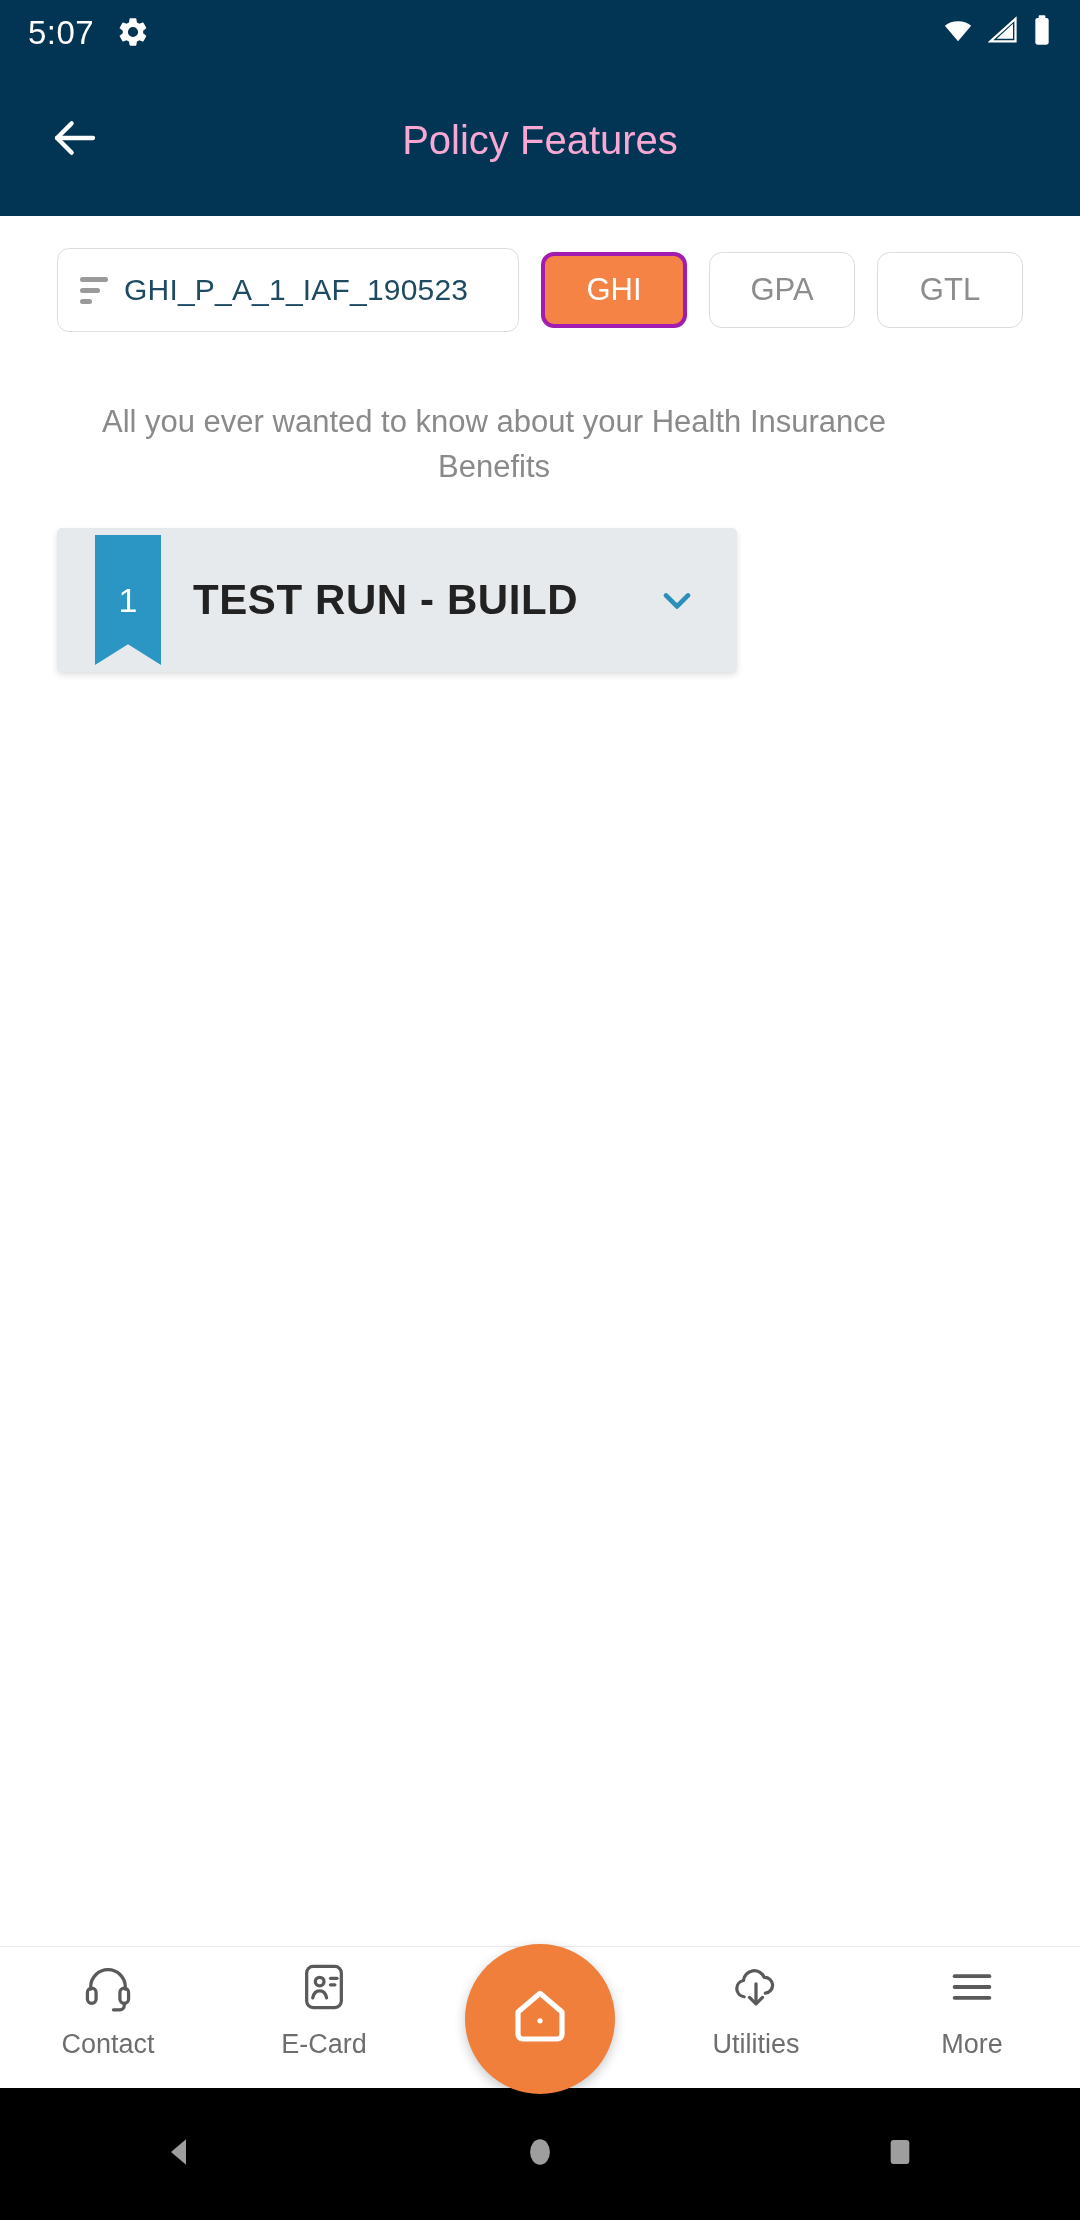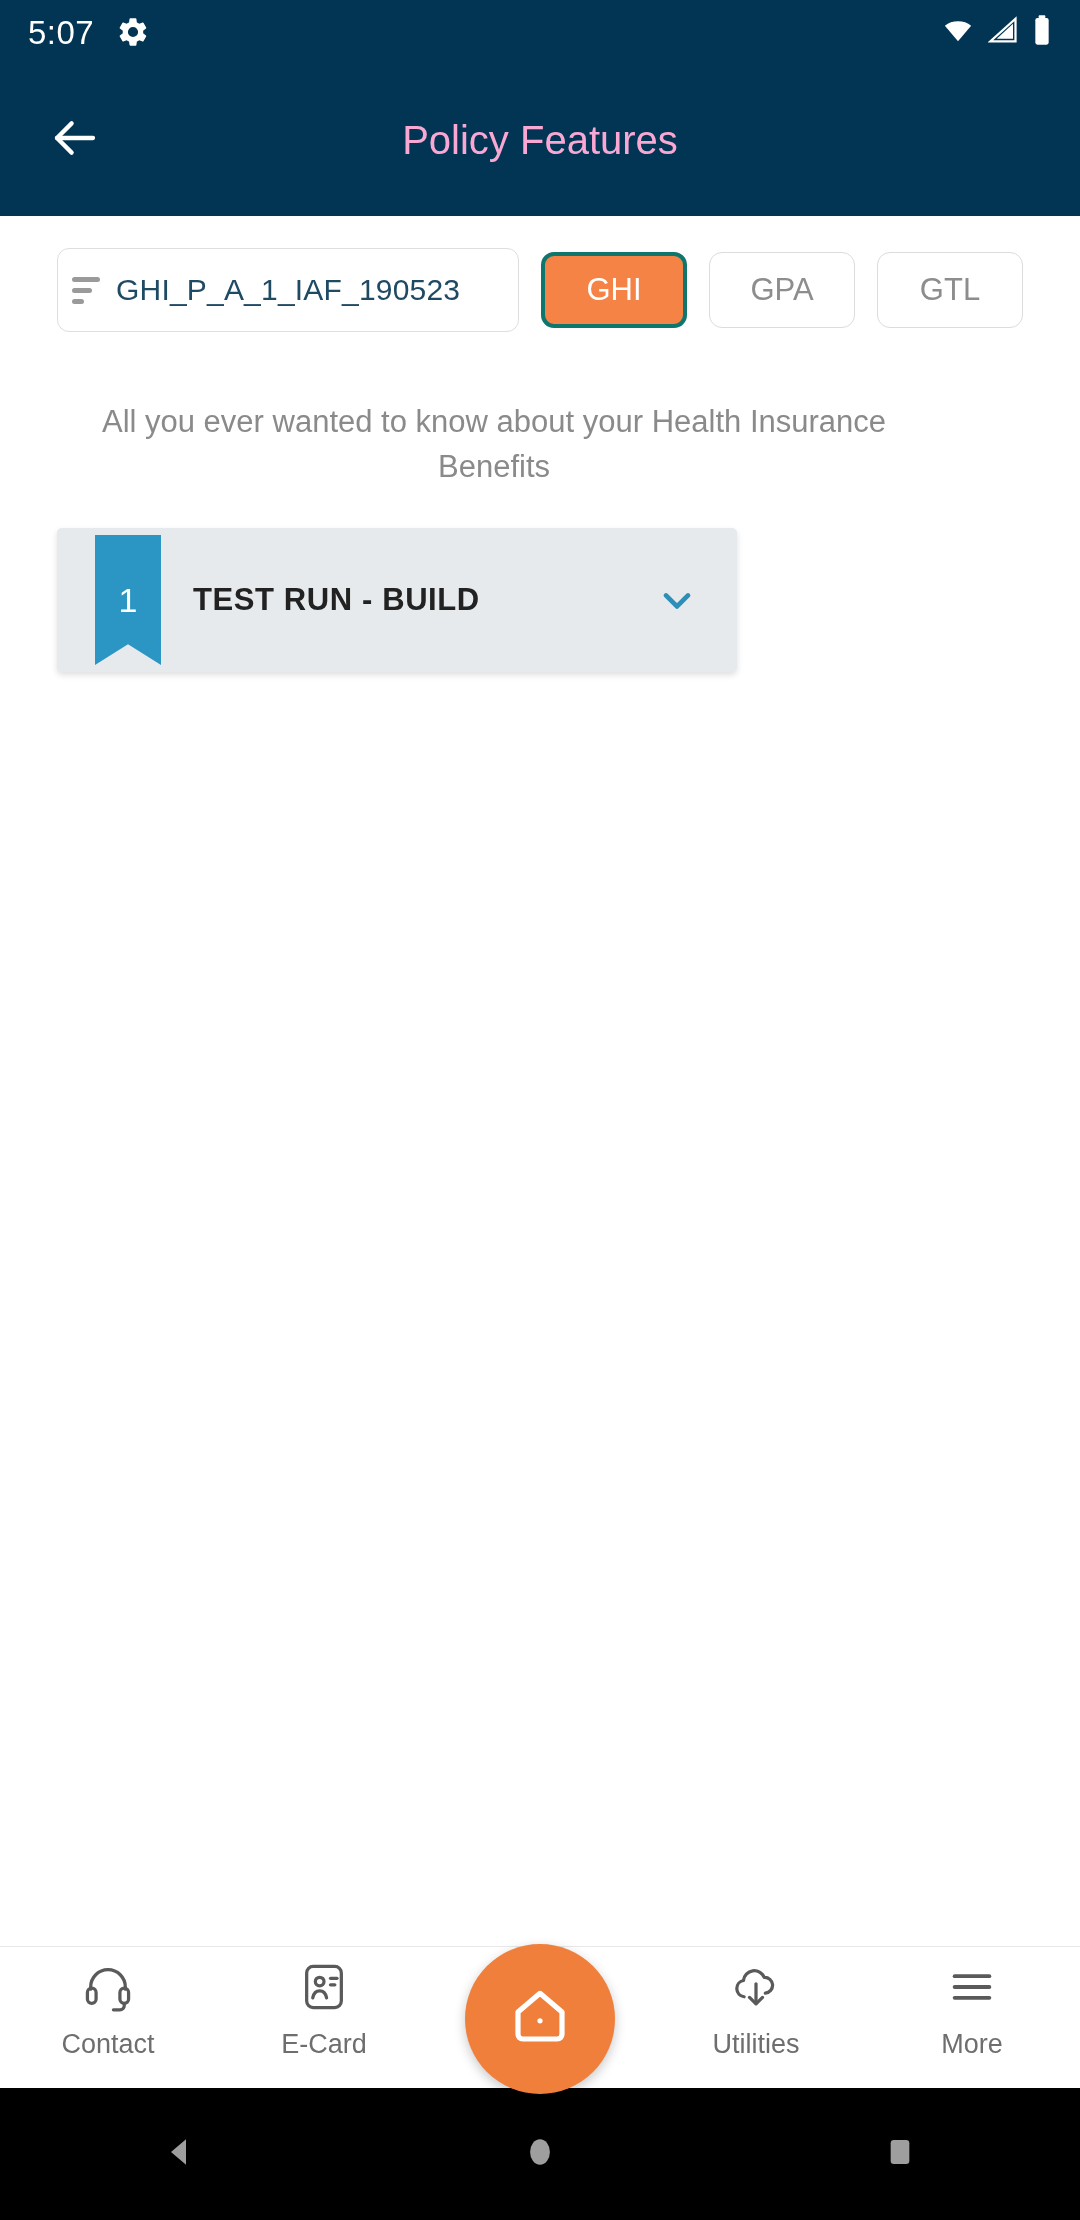--- a/index.html
+++ b/index.html
@@ -36,37 +36,37 @@
   }
 
   
   .filter-row {
     position:absolute; top:248px; left:0; width:1080px;
     display:flex; align-items:center; padding:0 57px; gap:22px;
   }
   .policy-field {
     flex:0 0 auto; width:462px; height:84px;
     border:1.5px solid #dedede; border-radius:12px; background:#ffffff;
-    display:flex; align-items:center; padding:0 14px; gap:16px;
+    display:flex; align-items:center; padding:0 22px; gap:16px;
   }
   .filter-icon { display:flex; flex-direction:column; gap:6px; width:28px; }
   .filter-icon i { display:block; height:5px; background:#9a9a9a; border-radius:3px; }
   .filter-icon i:nth-child(1){ width:28px; }
   .filter-icon i:nth-child(2){ width:20px; }
   .filter-icon i:nth-child(3){ width:12px; }
   .policy-text { font-size:30px; color:#1f4a63; letter-spacing:.2px; white-space:nowrap; }
 
   .chip {
     height:76px; min-width:146px; padding:0 26px;
     display:flex; align-items:center; justify-content:center;
     border-radius:13px; font-size:31px; background:#ffffff;
     border:1.5px solid #dcdcdc; color:#8d8d8d;
   }
   .chip.active {
-    background:#f58345; border:4px solid #0f766e; color:#ffffff;
+    background:#f58345; border:4px solid #a21caf; color:#ffffff;
   }
 
   
   .subtitle {
     position:absolute; top:400px; left:0; width:988px;
     text-align:center; font-size:31px; color:#8a8a8a;
     line-height:1.45; padding:0 100px;
   }
 
   
@@ -77,21 +77,21 @@
     display:flex; align-items:center;
   }
   .ribbon {
     position:relative; width:66px; height:130px; margin-left:38px;
     background:#2b96c4; color:#ffffff;
     display:flex; align-items:center; justify-content:center;
     font-size:34px; flex:0 0 auto;
     clip-path:polygon(0 0, 100% 0, 100% 100%, 50% 84%, 0 100%);
   }
   .card-title {
-    margin-left:32px; font-size:31px; font-weight:bold;
+    margin-left:32px; font-size:42px; font-weight:bold;
     color:#222222; letter-spacing:.6px; flex:1 1 auto;
   }
   .chevron { margin-right:38px; display:flex; align-items:center; }
 
   
   .bottomnav {
     position:absolute; left:0; bottom:132px; width:1080px; height:142px;
     background:#ffffff; border-top:1.5px solid #e9e9e9;
     display:flex; align-items:flex-start;
   }

